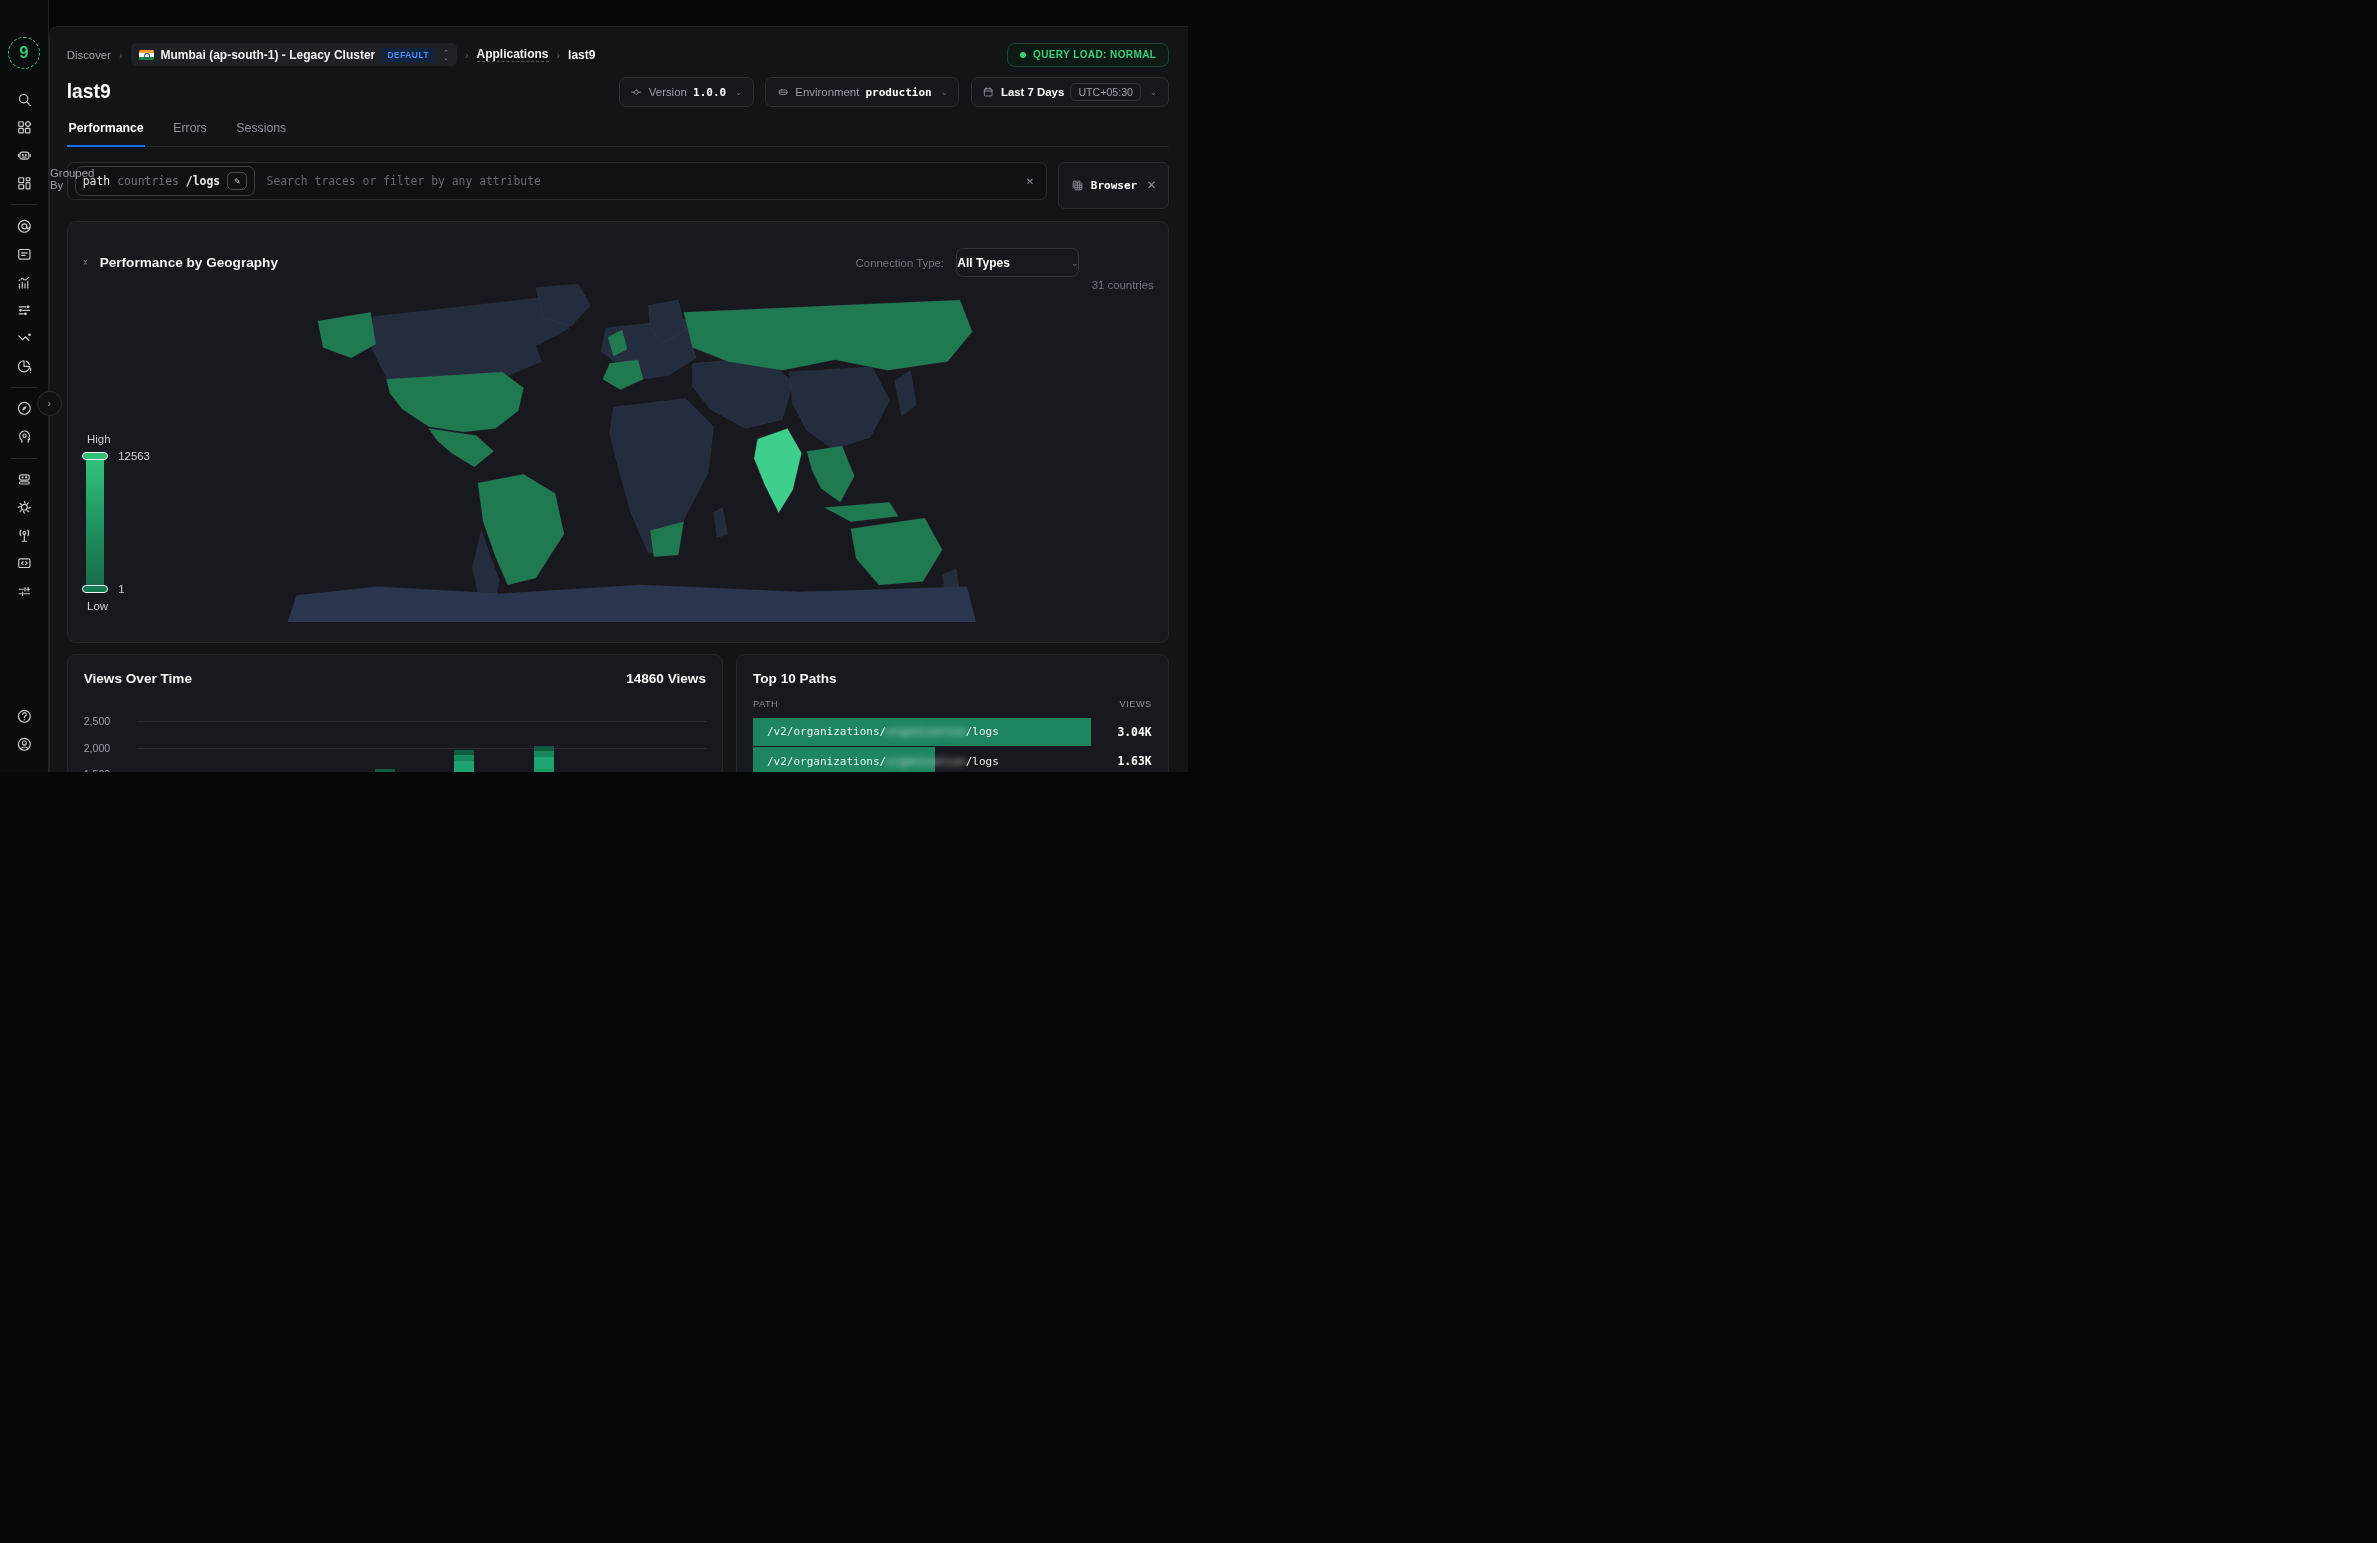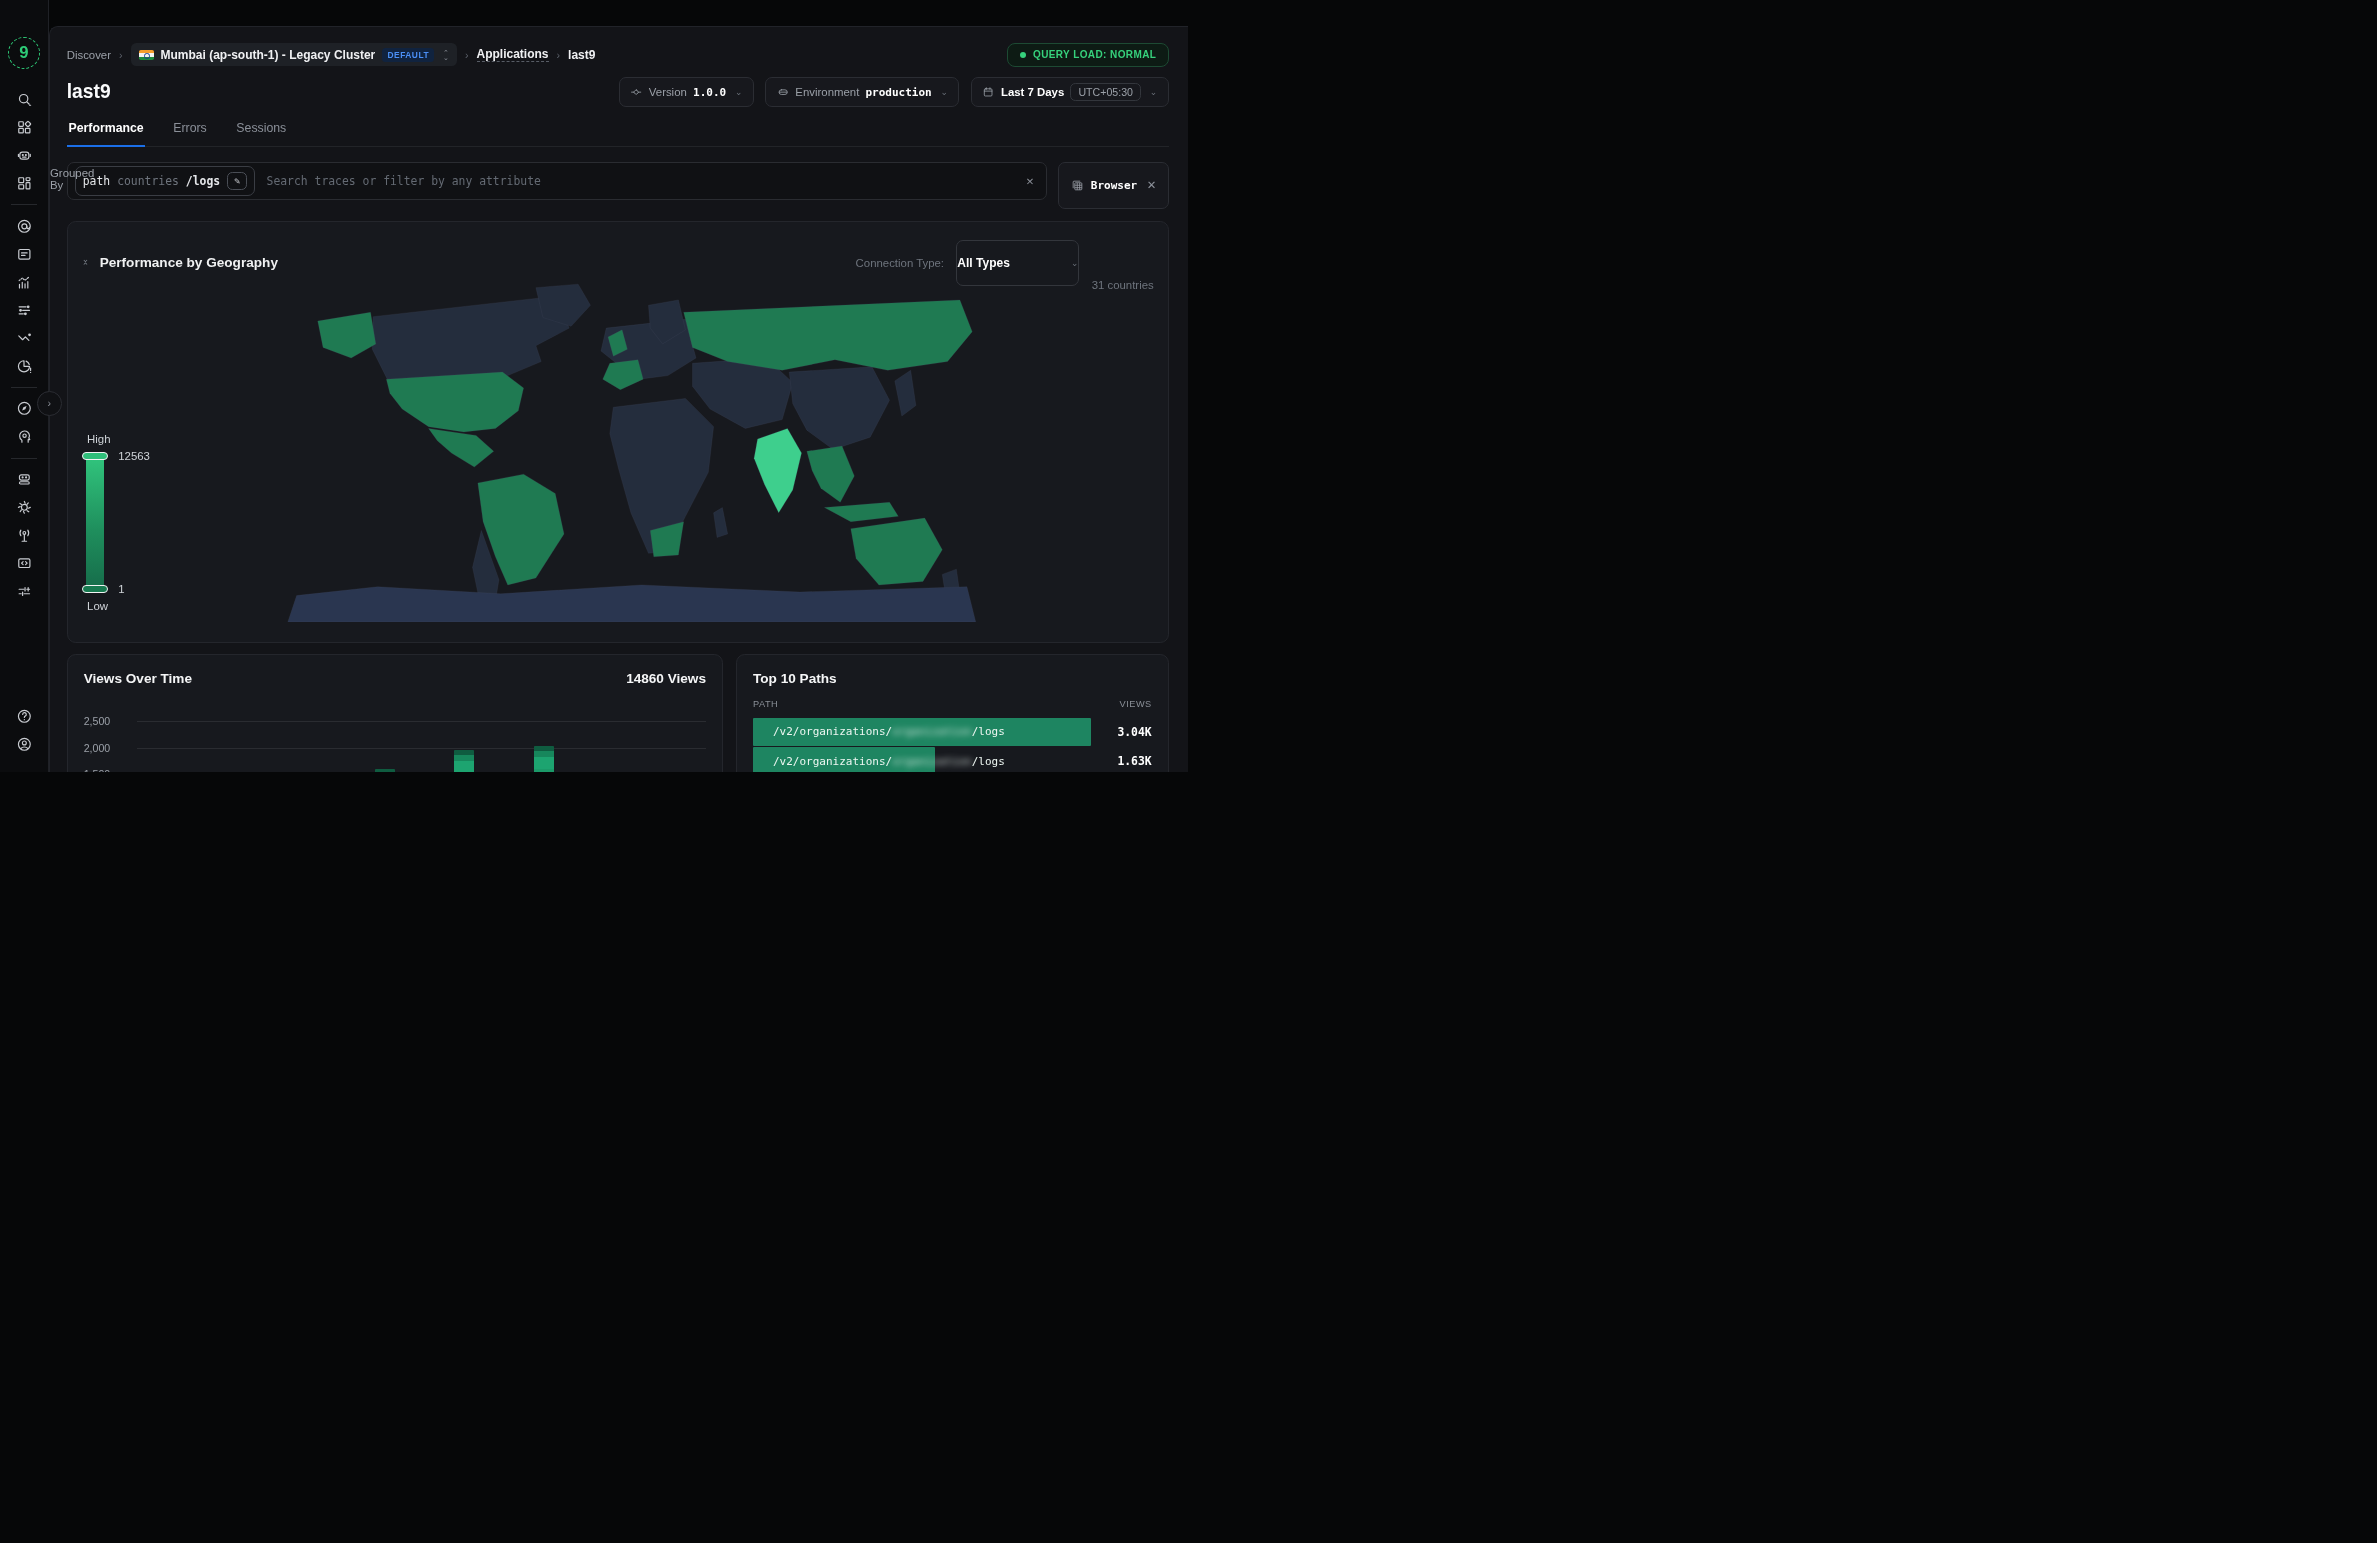--- a/index.html
+++ b/index.html
@@ -83,21 +83,21 @@
   .groupchip .gx { color:#8b9099; font-size:11.4px; margin-left:2.6px; cursor:pointer; }
 
   
   .panel { background:#17191e; border:0.9px solid #24262c; border-radius:8.8px; }
   .geo-panel { margin-top:12.3px; height:422px; position:relative; overflow:hidden; }
   .geo-head { display:flex; align-items:center; padding:12.3px 14px 0; }
   .collapse-ic { color:#7c828b; margin-right:10.6px; cursor:pointer; display:flex; flex-direction:column; line-height:6.2px; font-size:8.8px; }
   .geo-title { font-size:13.6px; font-weight:bold; color:#f0f1f2; }
   .geo-right { margin-left:auto; display:flex; align-items:center; gap:12.3px; }
   .conn-label { color:#6e747d; font-size:11.4px; }
-  .conn-select { height:46px; min-width:123px; border:0.9px solid #33363c; border-radius:7px; background:#17191e;
+  .conn-select { height:29px; min-width:123px; border:0.9px solid #33363c; border-radius:7px; background:#17191e;
     display:flex; align-items:center; padding:0 0; gap:23px; cursor:pointer; }
   .conn-select .cv { color:#fff; font-size:12px; font-weight:bold; }
   .conn-select .chev { color:#6a7079; font-size:8.8px; margin-left:auto; }
   .countries { color:#6e747d; font-size:11.4px;margin-top:44px; }
   .map-wrap { position:absolute; left:204px; top:55px; }
 
   
   .legend { position:absolute; left:17.6px; top:211px; width:106px; }
   .lg-high { color:#cfd3d8; font-size:11.4px; margin-left:1.8px; }
   .lg-body { position:relative; margin-top:7px; height:141px; }
@@ -122,21 +122,21 @@
   .vbar { position:absolute; width:20px; border-radius:0.9px;
     background:linear-gradient(180deg,#0f5c40 0 5.3px,#17875c 5.3px 11.4px,#1da470 11.4px 23px,#1b9a69 23px); }
 
   .paths-panel { width:437px; height:281px; padding:16px 16px 0; overflow:hidden; }
   .pp-title { font-size:13.6px; font-weight:bold; color:#f5f6f7; }
   .pp-heads { display:flex; margin-top:13px; color:#8a8f97; font-size:9.2px; letter-spacing:0.5px; }
   .pp-heads .h2 { margin-left:auto; }
   .path-rows { margin-top:8.8px; }
   .path-row { position:relative; height:28px; margin-bottom:1.8px; display:flex; align-items:center; }
   .row-bar { position:absolute; left:0; top:0; bottom:0; background:#1e8561; border-radius:0.9px; }
-  .path-text { position:relative; z-index:1; font-size:11px; color:#eef7f2; padding-left:20px; white-space:nowrap; }
+  .path-text { position:relative; z-index:1; font-size:11px; color:#eef7f2; padding-left:14px; white-space:nowrap; }
   .redacted { filter:blur(3.1px); opacity:.85; }
   .pviews { position:relative; z-index:1; margin-left:auto; font-size:11.4px; font-weight:bold; color:#fff; }
 
   .map-svg .c { stroke:#4a5468; stroke-opacity:.30; stroke-width:.7; }
 </style>
 </head>
 <body>
 
 <aside class="sidebar">
   <div class="logo">9</div>

